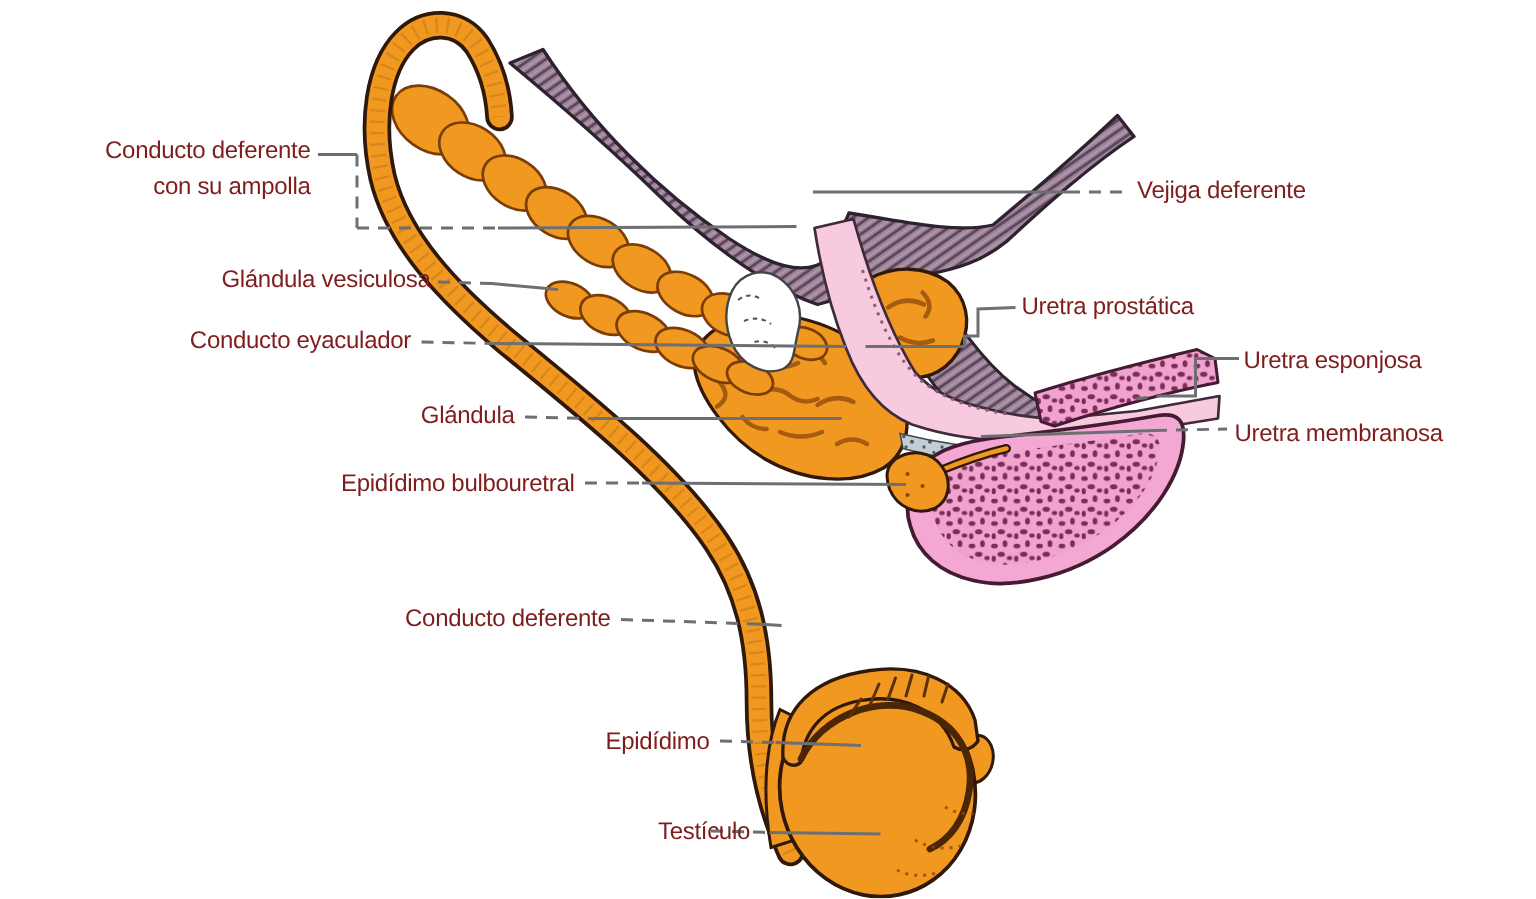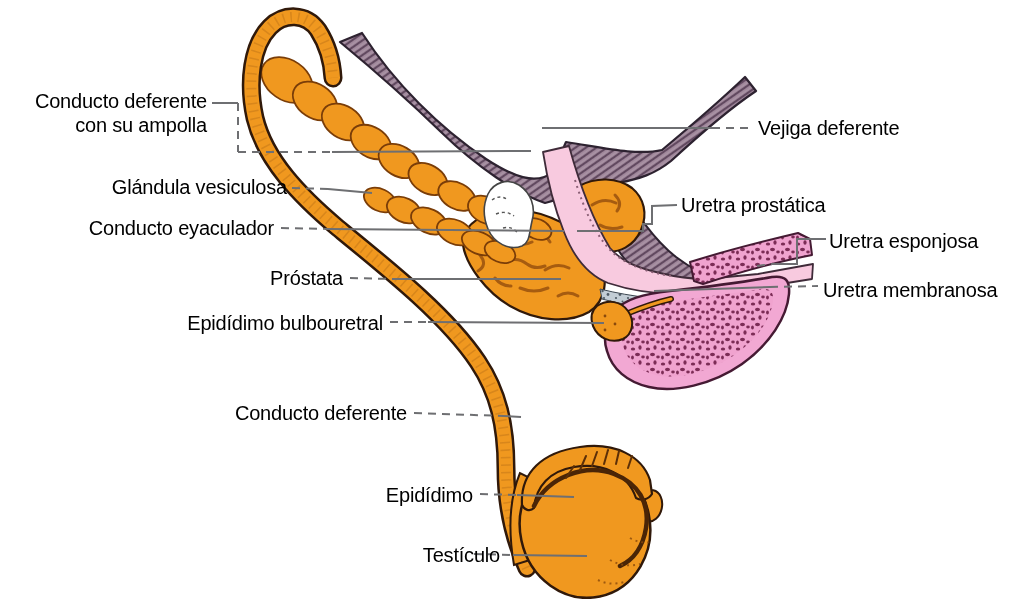--- a/index.html
+++ b/index.html
@@ -1,19 +1,19 @@
 <!DOCTYPE html>
 <html><head>
 <meta charset="utf-8">
 <style>
   html,body{margin:0;padding:0;background:#fff;}
   #stage{position:relative;width:1024px;height:599px;background:#fff;overflow:hidden;
          font-family:"Liberation Sans",sans-serif;}
   #stage svg{position:absolute;left:0;top:0;}
-  .lbl{position:absolute;font-size:20px;line-height:24px;color:#000000;
+  .lbl{position:absolute;font-size:16px;line-height:24px;color:#7f1d1d;
        white-space:pre-line;letter-spacing:-0.2px;}
   .lbl.r{text-align:right;}
   #lb-amp{right:817px;top:89px}
   #lb-ves{right:737px;top:175px}
   #lb-eya{right:750px;top:216px}
   #lb-pro{right:681px;top:266px}
   #lb-bul{right:641px;top:311px}
   #lb-cde{right:617px;top:401px}
   #lb-epi{right:551px;top:483px}
   #lb-tes{right:524px;top:543px}
@@ -266,21 +266,21 @@
     <path class="ld" d="M 772,264 L 797,264 L 797,239 L 826,239"></path>
     <path class="ld" d="M 654,291 L 770,287"></path>
     <path class="ld dash" d="M 770,287 L 818,286"></path>
   </g>
 </svg>
 
 <div class="lbl r" id="lb-amp">Conducto deferente
 con su ampolla</div>
 <div class="lbl r" id="lb-eya">Conducto eyaculador</div>
 <div class="lbl r" id="lb-ves">Glándula vesiculosa</div>
-<div class="lbl r" id="lb-pro">Próstata</div>
+<div class="lbl r" id="lb-pro">Glándula</div>
 <div class="lbl r" id="lb-bul">Epidídimo bulbouretral</div>
 <div class="lbl r" id="lb-cde">Conducto deferente</div>
 <div class="lbl r" id="lb-epi">Epidídimo</div>
 <div class="lbl r" id="lb-tes">Testículo</div>
 <div class="lbl" id="lb-vej">Vejiga deferente</div>
 <div class="lbl" id="lb-upr">Uretra prostática</div>
 <div class="lbl" id="lb-ues">Uretra esponjosa</div>
 <div class="lbl" id="lb-ume">Uretra membranosa</div>
 
 </div>

